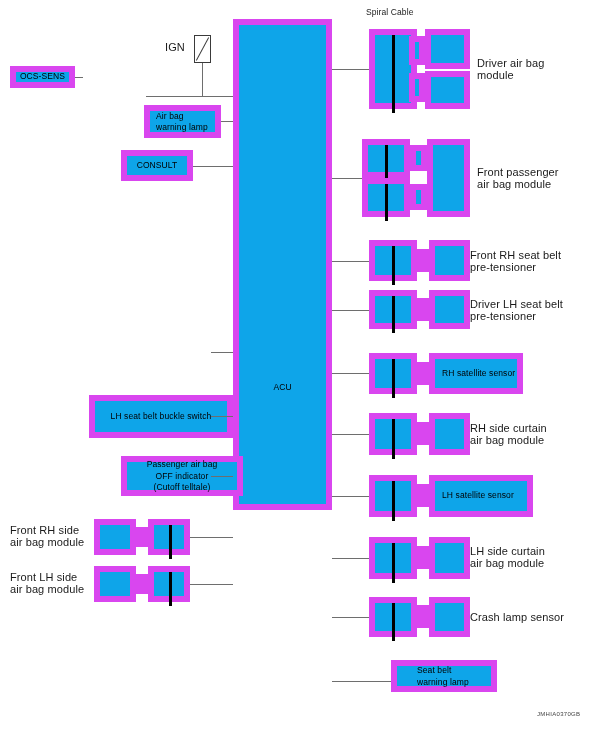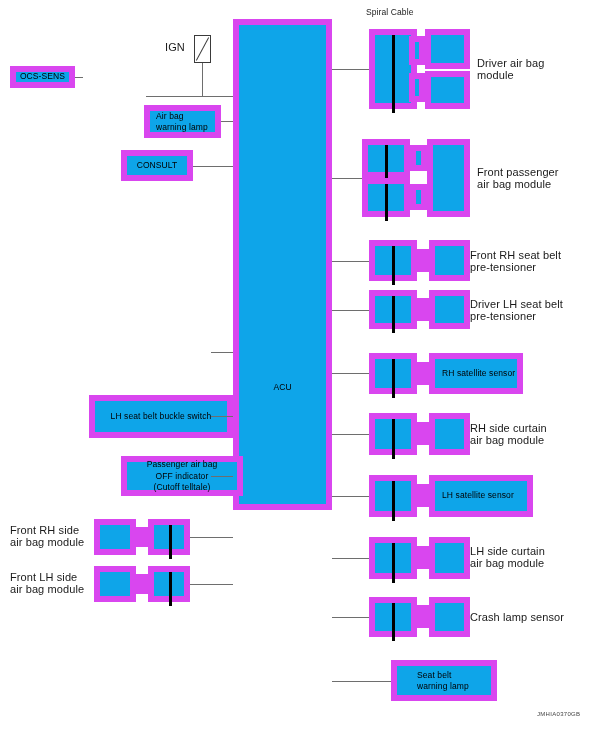--- a/index.html
+++ b/index.html
@@ -218,20 +218,20 @@
 
   <div class="wire h" style="left:332px;top:617px;width:37px;"></div>
   <div class="box" style="left:369px;top:597px;width:48px;height:40px;">
     <div class="bar" style="left:17px;top:0;height:38px;"></div>
   </div>
   <div class="box" style="left:417px;top:605px;width:12px;height:23px;"></div>
   <div class="box" style="left:429px;top:597px;width:41px;height:40px;"></div>
   <div class="label left" style="left:470px;top:612px;">Crash lamp sensor</div>
 
   <div class="wire h" style="left:332px;top:681px;width:59px;"></div>
-  <div class="box" style="left:391px;top:660px;width:106px;height:41px;">
+  <div class="box" style="left:391px;top:660px;width:106px;height:32px;">
     <div class="txt" style="text-align:left;left:20px;">Seat belt
 warning lamp</div>
   </div>
 
   <div class="caption" style="left:537px;top:711px;">JMHIA0370GB</div>
 
 </div>
 
 </body></html>

